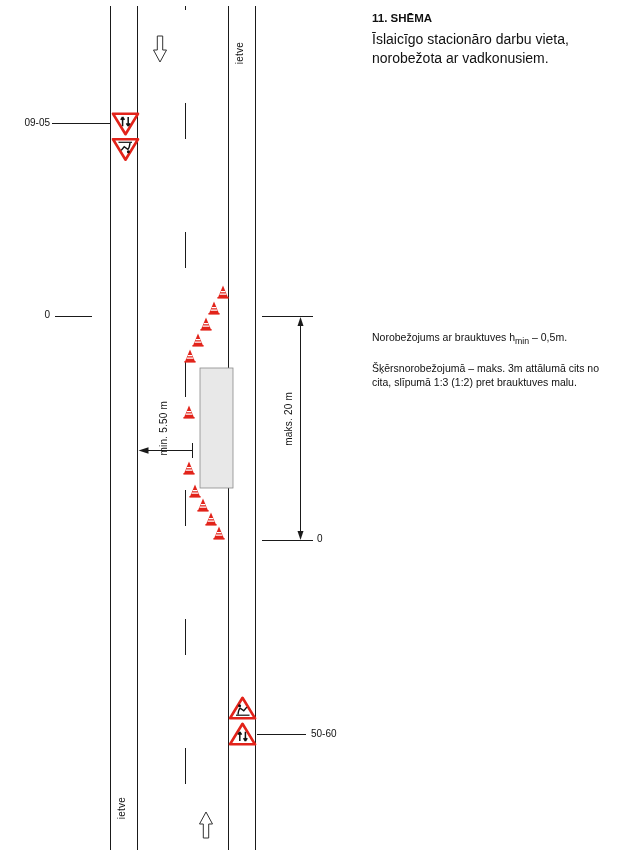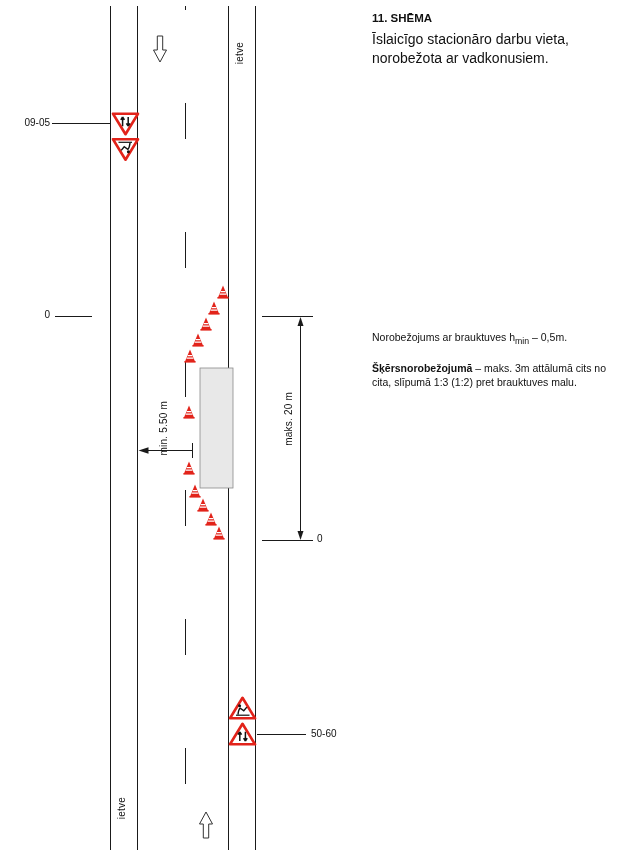--- a/index.html
+++ b/index.html
@@ -7,21 +7,21 @@
         font-family:"Liberation Sans",sans-serif;color:#111;overflow:hidden}
   svg.scheme{position:absolute;left:0;top:0}
   .lbl{position:absolute;font-size:10px;white-space:nowrap;color:#111}
   .vtext{position:absolute;font-size:10px;white-space:nowrap;color:#111;
          writing-mode:vertical-rl;transform:rotate(180deg);letter-spacing:.2px}
   .titleblock{position:absolute;left:372px;top:12px;width:244px}
   .title{font-weight:bold;font-size:11.5px;margin:0 0 6px 0}
   .subtitle{font-size:14px;line-height:1.35}
   .notes{position:absolute;left:372px;top:330px;width:240px;font-size:10.5px;line-height:1.35}
   .note{margin:0 0 13px 0}
-  .note strong{font-weight:bold}
+  .note strong{font-weight:normal}
 </style>
 </head>
 <body>
 
 <div class="page">
 
   <svg class="scheme" width="632" height="856" viewBox="0 0 632 856">
     <defs>
       <g id="cone">
         <path d="M6 0.5 L10.8 12 L1.2 12 Z" fill="#e2231a"></path>

